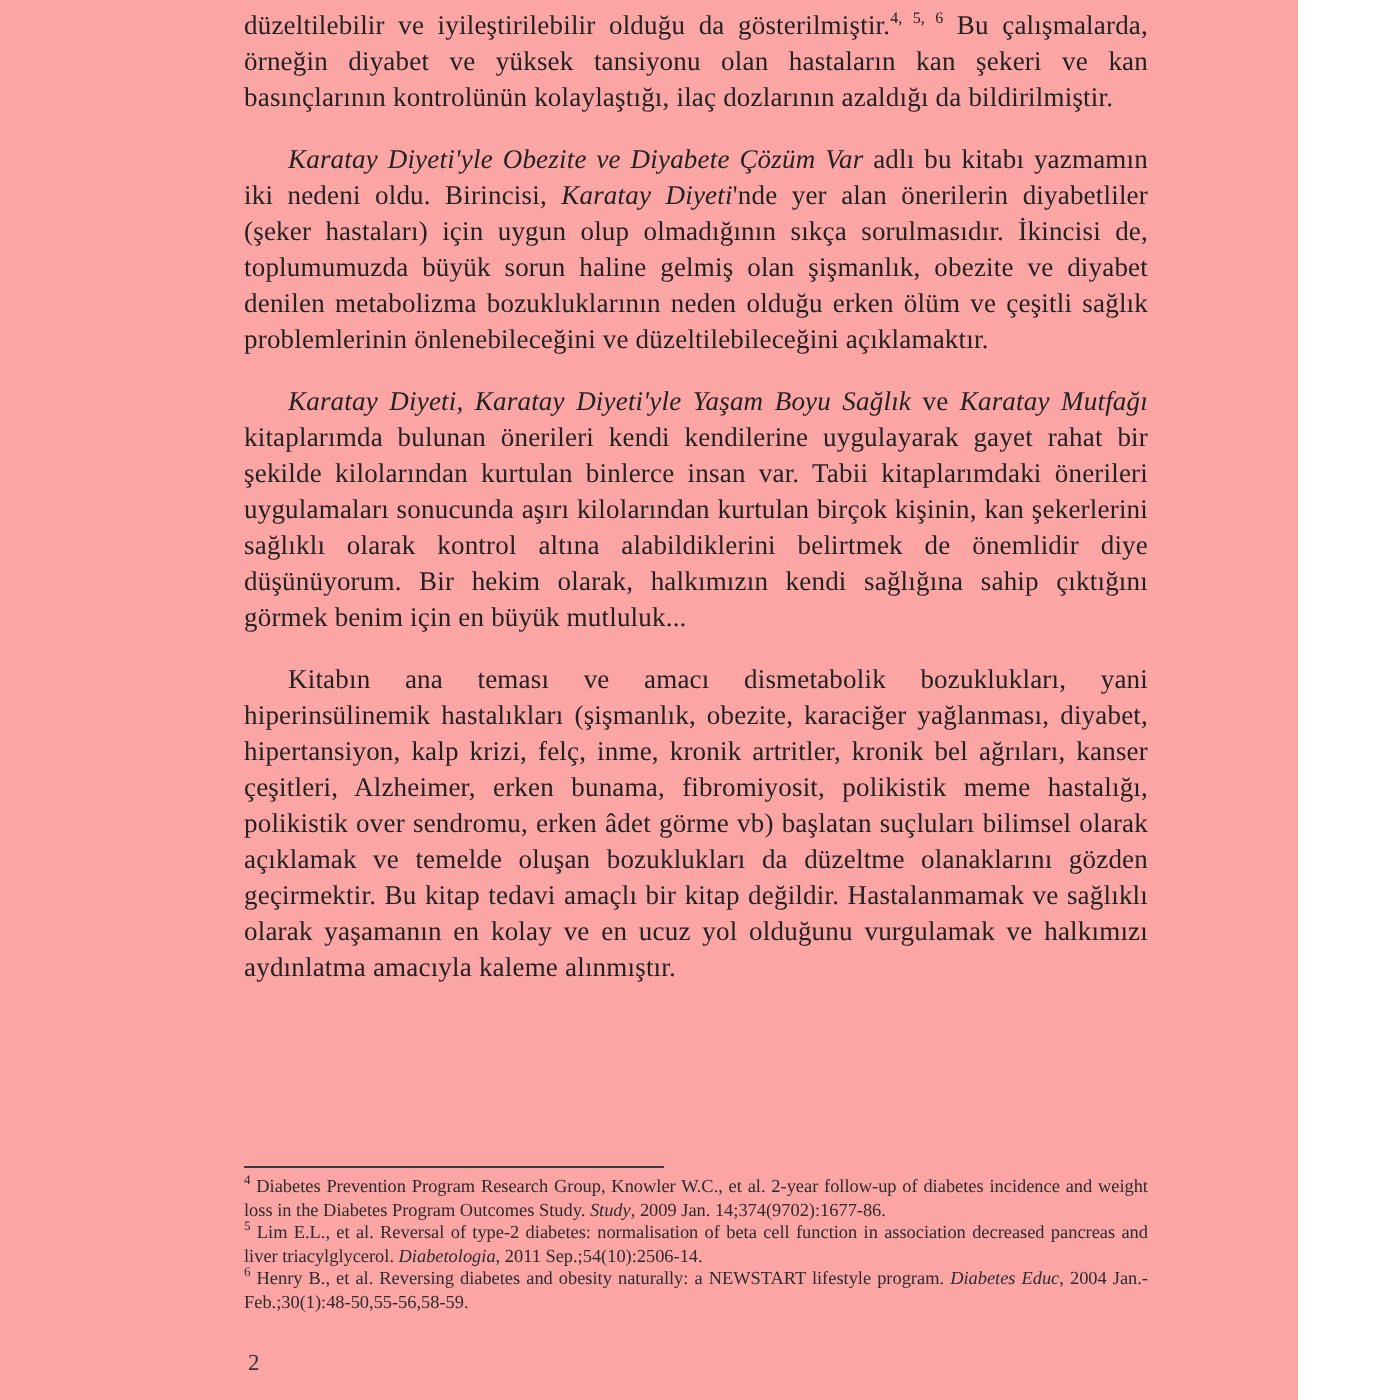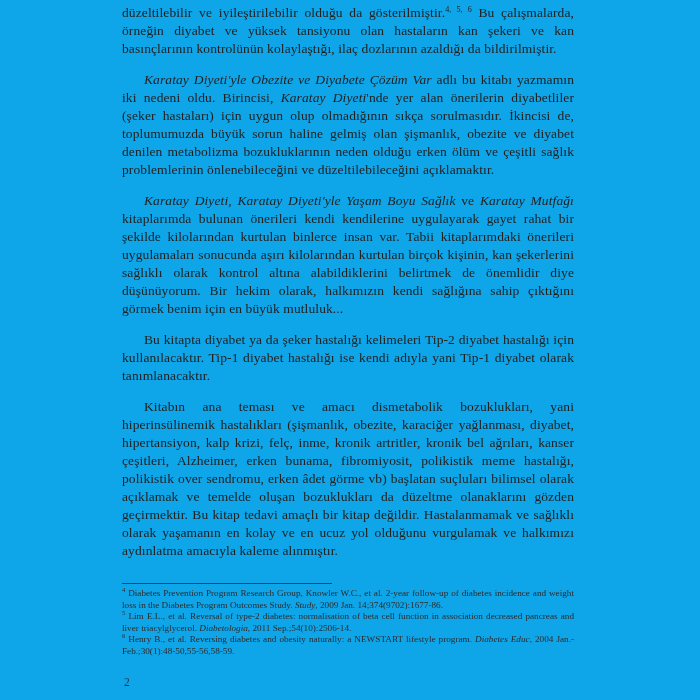--- a/index.html
+++ b/index.html
@@ -2,23 +2,23 @@
 <html lang="tr"><head>
 <meta charset="utf-8">
 <style>
   html, body {
     margin: 0;
     padding: 0;
     background: #ffffff;
   }
   .page {
     position: relative;
-    width: 700px;
+    width: 649px;
     height: 700px;
-    background: #0ea5e9;
+    background: #fca5a5;
     font-family: "Liberation Serif", "DejaVu Serif", serif;
     color: #222222;
     overflow: hidden;
   }
   .text-block {
     position: absolute;
     left: 122px;
     top: 4px;
     width: 452px;
   }
@@ -76,21 +76,20 @@
 <div class="page">
 
   <div class="text-block">
 
     <p class="body"><span>düzeltilebilir ve iyileştirilebilir olduğu da gösterilmiştir.</span><sup class="fnref">4, 5, 6</sup><span> Bu çalışmalarda, örneğin diyabet ve yüksek tansiyonu olan hastaların kan şekeri ve kan basınçlarının kontrolünün kolaylaştığı, ilaç dozlarının azaldığı da bildirilmiştir.</span></p>
 
     <p class="body indent"><i>Karatay Diyeti'yle Obezite ve Diyabete Çözüm Var</i><span> adlı bu kitabı yazmamın iki nedeni oldu. Birincisi, </span><i>Karatay Diyeti</i><span>'nde yer alan önerilerin diyabetliler (şeker hastaları) için uygun olup olmadığının sıkça sorulmasıdır. İkincisi de, toplumumuzda büyük sorun haline gelmiş olan şişmanlık, obezite ve diyabet denilen metabolizma bozukluklarının neden olduğu erken ölüm ve çeşitli sağlık problemlerinin önlenebileceğini ve düzeltilebileceğini açıklamaktır.</span></p>
 
     <p class="body indent"><i>Karatay Diyeti, Karatay Diyeti'yle Yaşam Boyu Sağlık</i><span> ve </span><i>Karatay Mutfağı</i><span> kitaplarımda bulunan önerileri kendi kendilerine uygulayarak gayet rahat bir şekilde kilolarından kurtulan binlerce insan var. Tabii kitaplarımdaki önerileri uygulamaları sonucunda aşırı kilolarından kurtulan birçok kişinin, kan şekerlerini sağlıklı olarak kontrol altına alabildiklerini belirtmek de önemlidir diye düşünüyorum. Bir hekim olarak, halkımızın kendi sağlığına sahip çıktığını görmek benim için en büyük mutluluk...</span></p>
 
-    <p class="body indent"><span>Bu kitapta diyabet ya da şeker hastalığı kelimeleri Tip-2 diyabet hastalığı için kullanılacaktır. Tip-1 diyabet hastalığı ise kendi adıyla yani Tip-1 diyabet olarak tanımlanacaktır.</span></p>
 
     <p class="body indent no-gap"><span>Kitabın ana teması ve amacı dismetabolik bozuklukları, yani hiperinsülinemik hastalıkları (şişmanlık, obezite, karaciğer yağlanması, diyabet, hipertansiyon, kalp krizi, felç, inme, kronik artritler, kronik bel ağrıları, kanser çeşitleri, Alzheimer, erken bunama, fibromiyosit, polikistik meme hastalığı, polikistik over sendromu, erken âdet görme vb) başlatan suçluları bilimsel olarak açıklamak ve temelde oluşan bozuklukları da düzeltme olanaklarını gözden geçirmektir. Bu kitap tedavi amaçlı bir kitap değildir. Hastalanmamak ve sağlıklı olarak yaşamanın en kolay ve en ucuz yol olduğunu vurgulamak ve halkımızı aydınlatma amacıyla kaleme alınmıştır.</span></p>
 
 
   </div>
 
   <div class="footnote-block">
     <div class="fn-rule"></div>
 
     <p class="footnote"><sup>4</sup><span> Diabetes Prevention Program Research Group, Knowler W.C., et al. 2-year follow-up of diabetes incidence and weight loss in the Diabetes Program Outcomes Study. </span><i>Study</i><span>, 2009 Jan. 14;374(9702):1677-86.</span></p>

